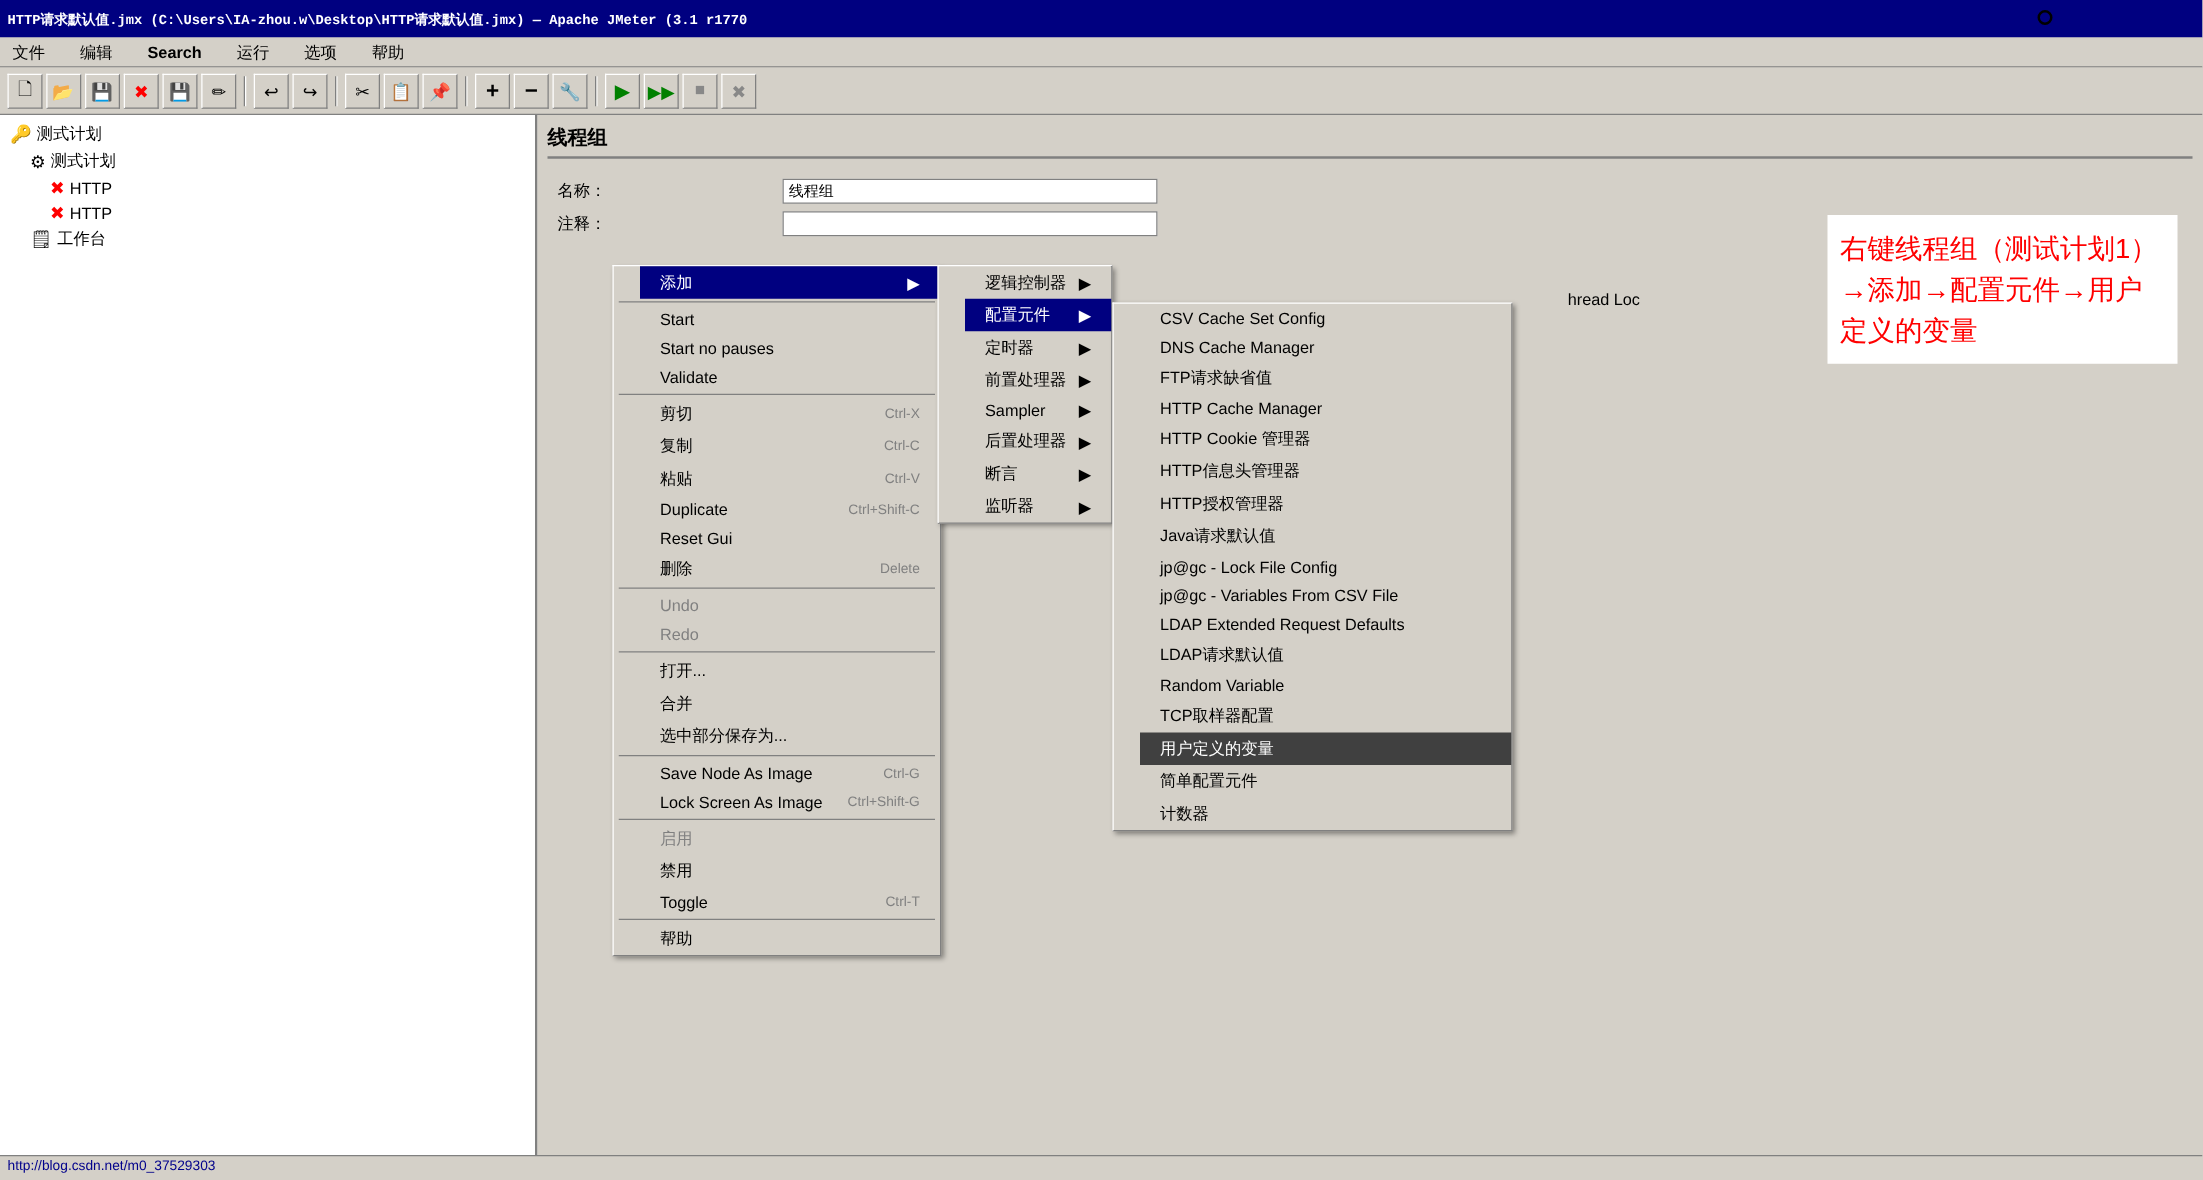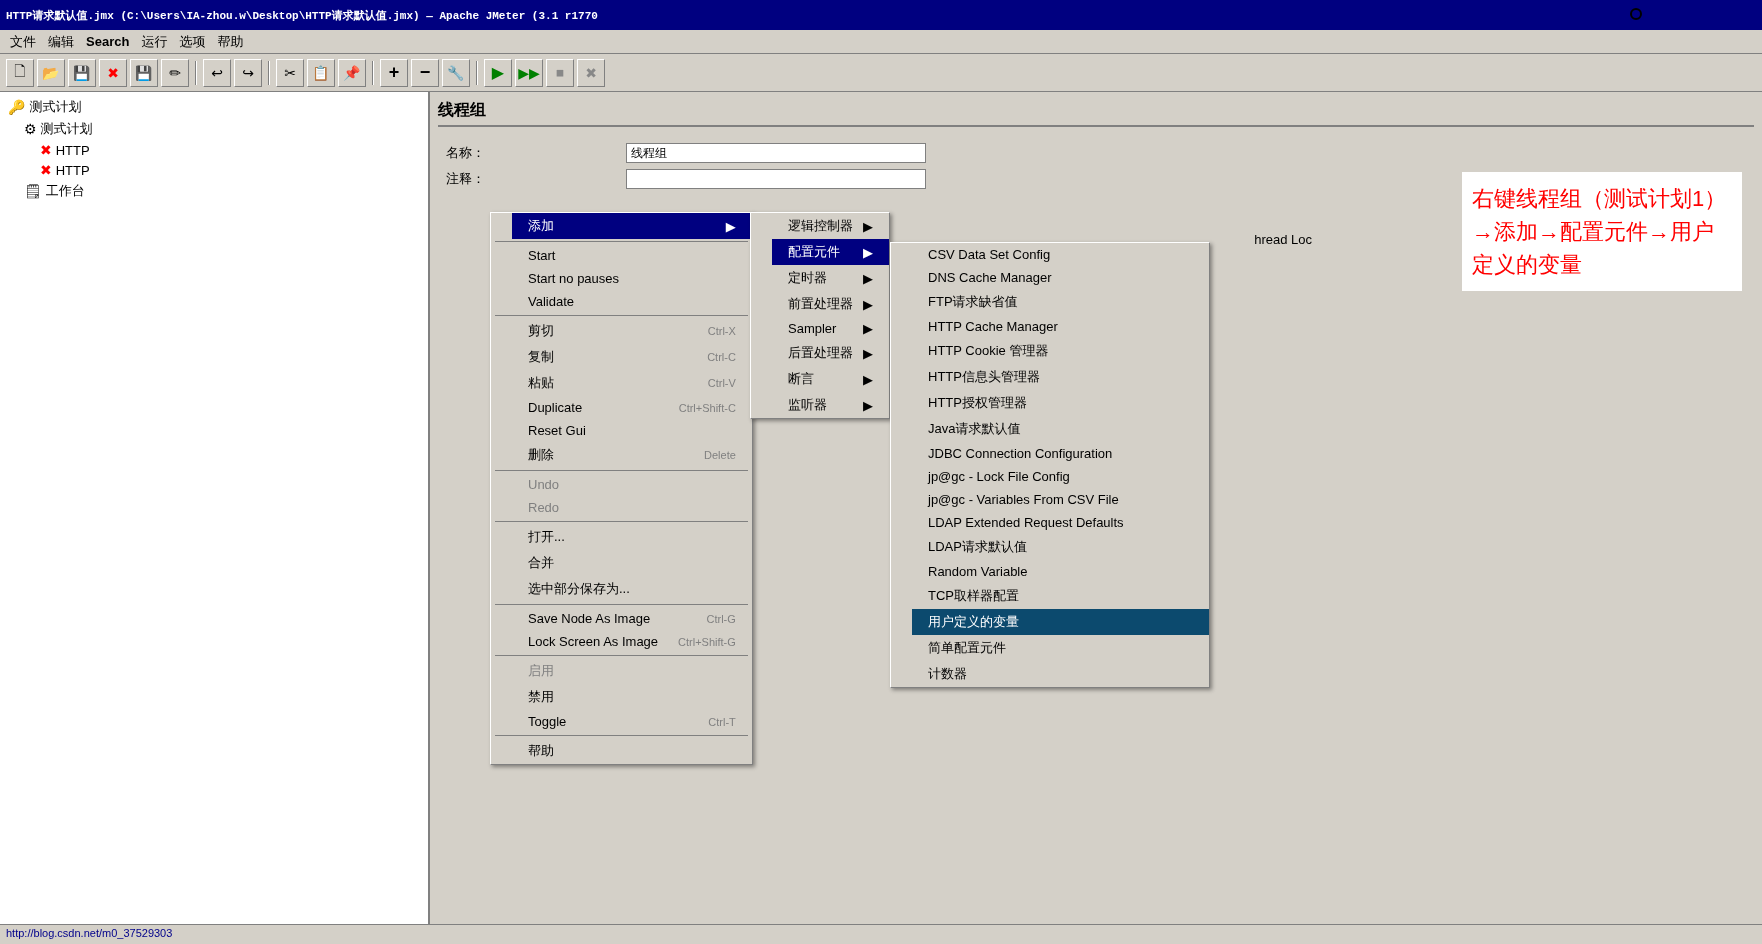--- a/index.html
+++ b/index.html
@@ -28,21 +28,21 @@
     }
 
     
     .menu-bar {
       background: #d4d0c8;
       border-bottom: 1px solid #808080;
       padding: 2px 4px;
       display: flex;
       align-items: center;
       height: 24px;
-      gap: 0;
+      gap: 16px;
     }
     .menu-item {
       padding: 2px 6px;
       cursor: pointer;
       font-size: 13px;
     }
 
     
     .toolbar {
       background: #d4d0c8;
@@ -469,21 +469,21 @@
         <span class="ctx-arrow">▶</span>
       </div>
       <div class="ctx-item">
         <span>监听器</span>
         <span class="ctx-arrow">▶</span>
       </div>
     </div>
 
     <div class="submenu-config" style="position:absolute; left:460px; top:150px;">
       <div class="ctx-item">
-          <span>CSV Data Set Config</span>
+          <span>CSV Cache Set Config</span>
         </div>
       <div class="ctx-item">
           <span>DNS Cache Manager</span>
         </div>
       <div class="ctx-item">
           <span>FTP请求缺省值</span>
         </div>
       <div class="ctx-item">
           <span>HTTP Cache Manager</span>
         </div>
@@ -493,41 +493,38 @@
       <div class="ctx-item">
           <span>HTTP信息头管理器</span>
         </div>
       <div class="ctx-item">
           <span>HTTP授权管理器</span>
         </div>
       <div class="ctx-item">
           <span>Java请求默认值</span>
         </div>
       <div class="ctx-item">
-          <span>JDBC Connection Configuration</span>
-        </div>
-      <div class="ctx-item">
           <span>jp@gc - Lock File Config</span>
         </div>
       <div class="ctx-item">
           <span>jp@gc - Variables From CSV File</span>
         </div>
       <div class="ctx-item">
           <span>LDAP Extended Request Defaults</span>
         </div>
       <div class="ctx-item">
           <span>LDAP请求默认值</span>
         </div>
       <div class="ctx-item">
           <span>Random Variable</span>
         </div>
       <div class="ctx-item">
           <span>TCP取样器配置</span>
         </div>
-      <div class="ctx-item" style="background:#0c4a6e; color:#fff;">
+      <div class="ctx-item" style="background:#404040; color:#fff;">
           <span>用户定义的变量</span>
         </div>
       <div class="ctx-item">
           <span>简单配置元件</span>
         </div>
       <div class="ctx-item">
           <span>计数器</span>
         </div>
     </div>
 

